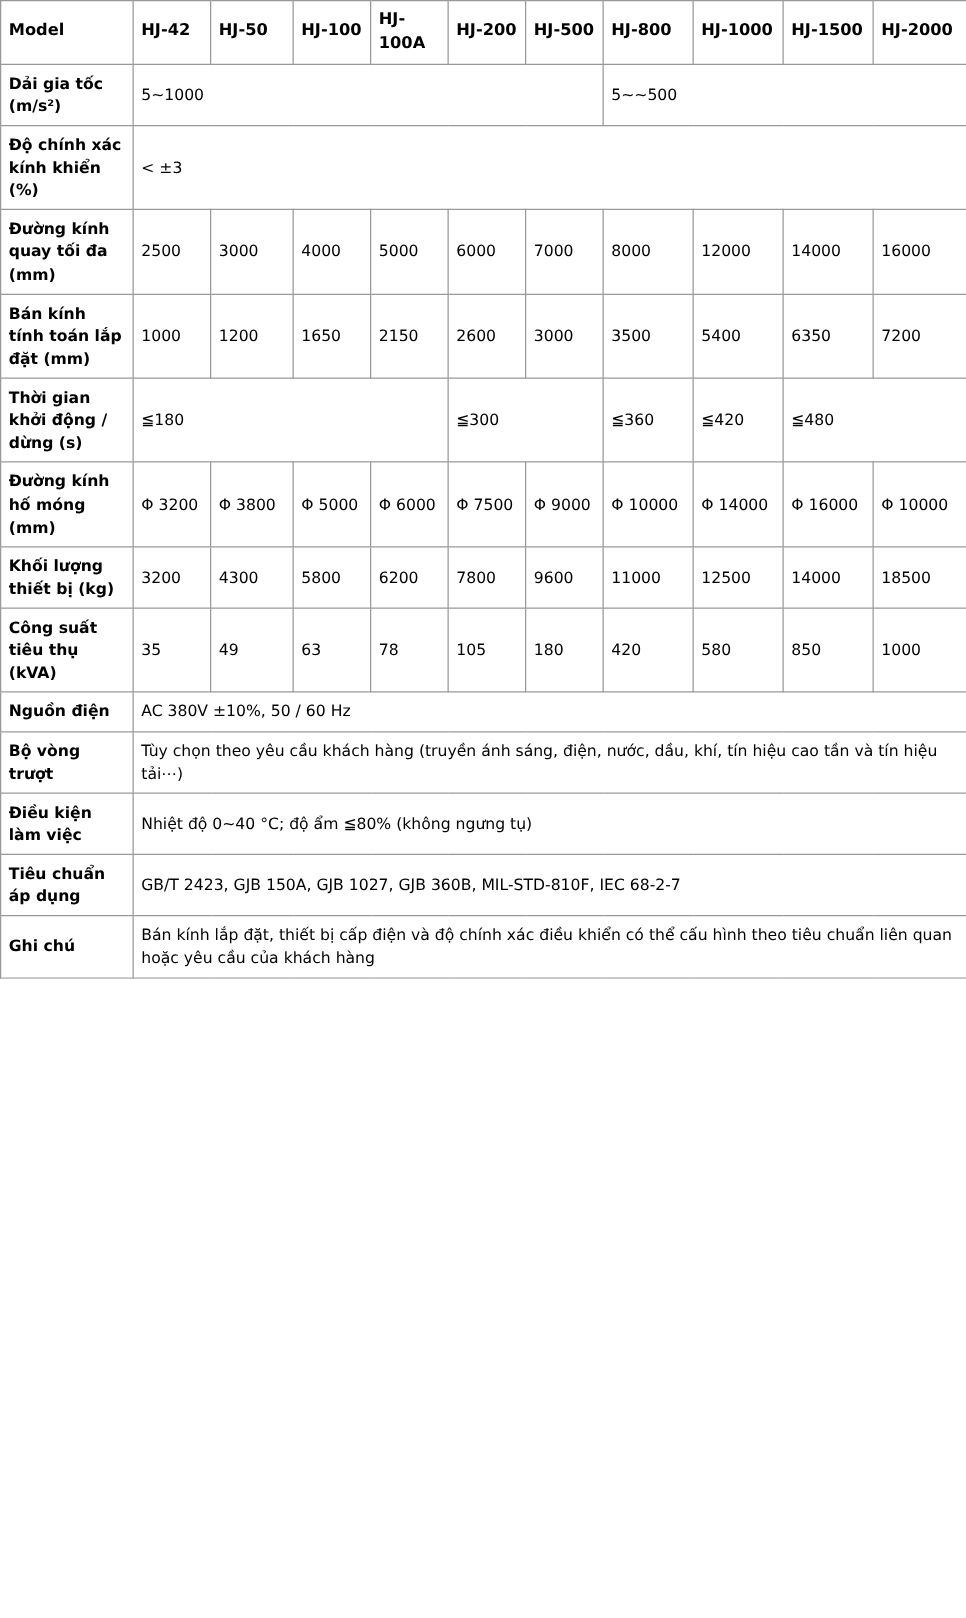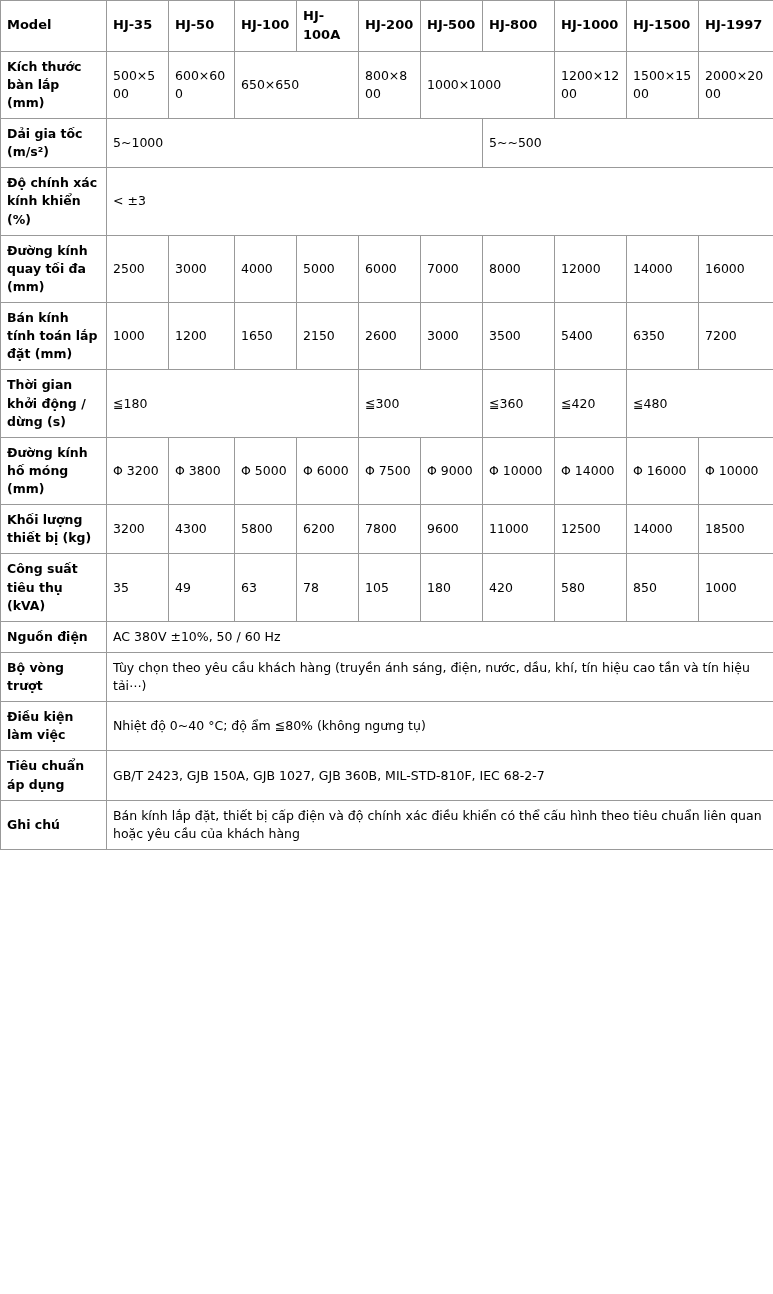--- a/index.html
+++ b/index.html
@@ -62,44 +62,33 @@
       <col class="c5">
     <col class="c6">
       <col class="c7">
       <col class="c8">
       <col class="c9">
       <col class="c10">
   </colgroup>
   <thead>
     <tr id="header-row">
         <th>Model</th>
-        <th>HJ-35</th>
+        <th>HJ-42</th>
         <th>HJ-50</th>
         <th>HJ-100</th>
         <th>HJ-100A</th>
         <th>HJ-200</th>
         <th>HJ-500</th>
         <th>HJ-800</th>
         <th>HJ-1000</th>
         <th>HJ-1500</th>
-        <th>HJ-1997</th>
+        <th>HJ-2000</th>
       </tr>
   </thead>
   <tbody id="table-body">
-      <tr>
-        <td class="row-head">Kích thước bàn lắp (mm)</td>
-        <td>500×500</td>
-        <td>600×600</td>
-        <td colspan="2">650×650</td>
-        <td>800×800</td>
-        <td colspan="2">1000×1000</td>
-        <td>1200×1200</td>
-        <td>1500×1500</td>
-        <td>2000×2000</td>
-      </tr>
       <tr>
         <td class="row-head">Dải gia tốc (m/s²)</td>
         <td colspan="6">5~1000</td>
         <td colspan="4">5~~500</td>
       </tr>
       <tr>
         <td class="row-head">Độ chính xác kính khiển (%)</td>
         <td colspan="10">&lt; ±3</td>
       </tr>
       <tr>

